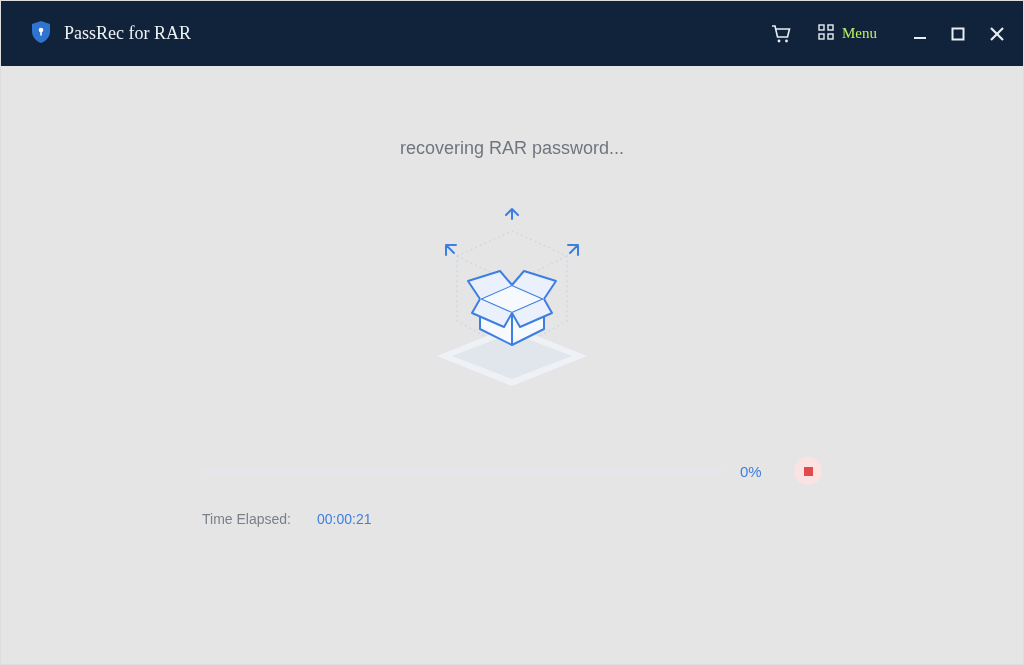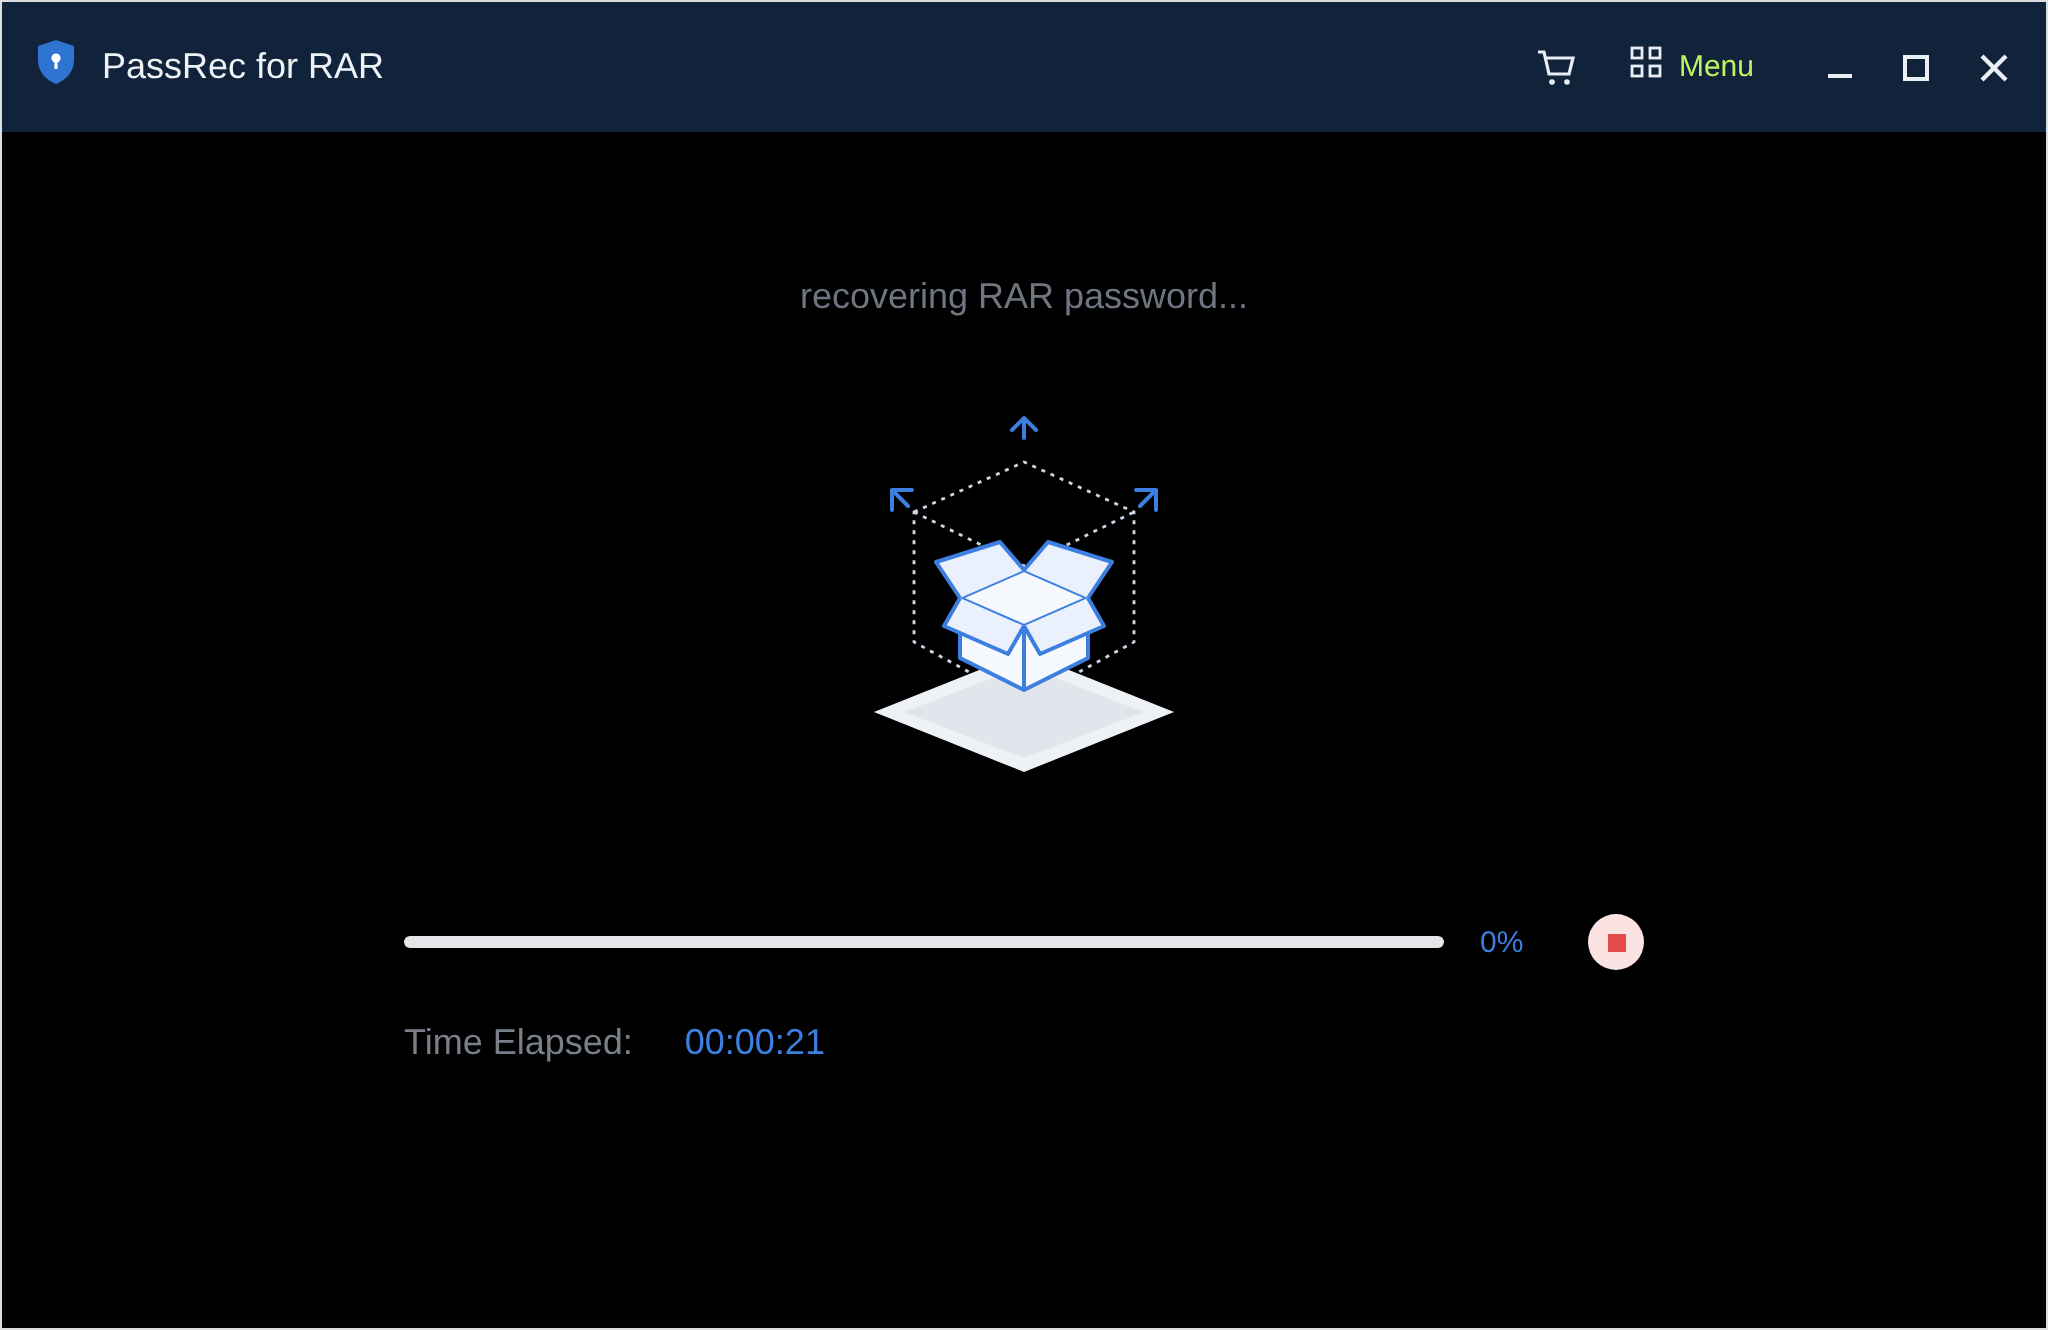--- a/index.html
+++ b/index.html
@@ -9,22 +9,23 @@
       width: 1024px;
       height: 665px;
       overflow: hidden;
       border: 1px solid #ddd;
     }
     .titlebar {
       height: 65px;
       background: #11233a;
       display: flex;
       align-items: center;
-      padding: 0 18px 0 16px;
+      padding: 0 18px 0 29px;
       color: #fff;
+      font-family: Liberation Serif, serif;
     }
     .titlebar-left {
       display: flex;
       align-items: center;
       gap: 12px;
     }
     .app-title {
       font-size: 18px;
       font-weight: 400;
       color: #eef2f6;
@@ -49,21 +50,21 @@
       display: flex;
       align-items: center;
       gap: 24px;
       margin-left: 10px;
     }
     .win-btn { cursor: pointer; display:flex; align-items:center; justify-content:center; }
     .content {
       position: relative;
       width: 100%;
       height: calc(665px - 65px);
-      background: #000000;
+      background: #e5e5e5;
       padding-top: 72px;
     }
     .status-text {
       text-align: center;
       color: #6f7680;
       font-size: 18px;
     }
     .illustration-wrap {
       display: flex;
       justify-content: center;
@@ -106,21 +107,21 @@
       width: 9px;
       height: 9px;
       background: #e24b4b;
     }
     .stats-grid {
       margin-top: 26px;
       display: grid;
       grid-template-columns: 1fr 1fr;
       row-gap: 26px;
       column-gap: 40px;
-      font-size: 18px;
+      font-size: 14px;
       color: #7a8089;
     }
     .stat-cell { display: flex; gap: 6px; }
     .stat-label { color: #7a8089; }
     .stat-value { color: #3d7fe0; margin-left: 20px; }
     .stats-col2 { padding-left: 40px; }
   </style>
 </head>
 <body>
 

